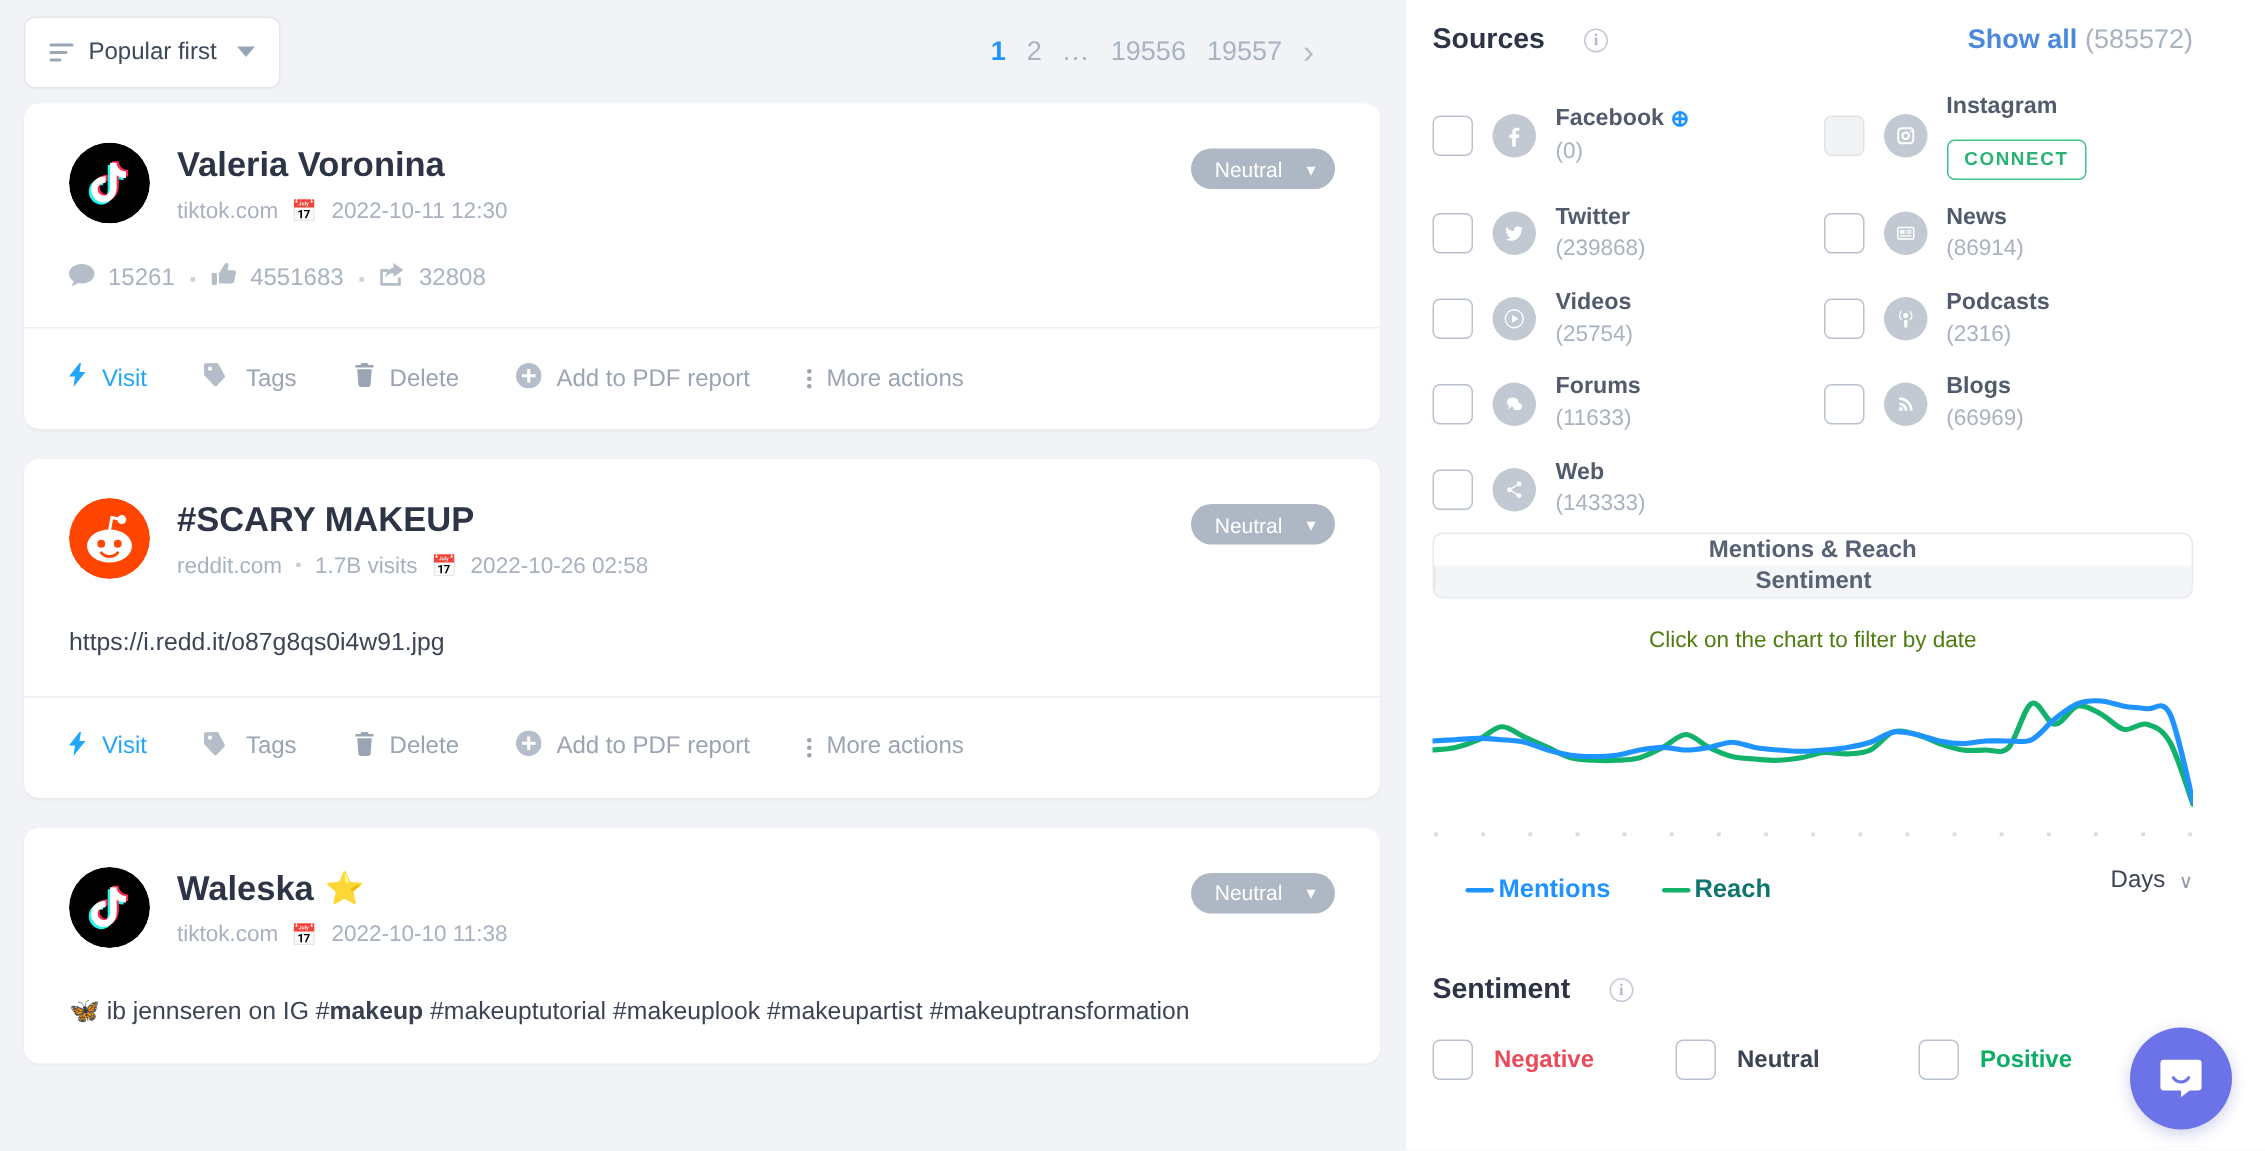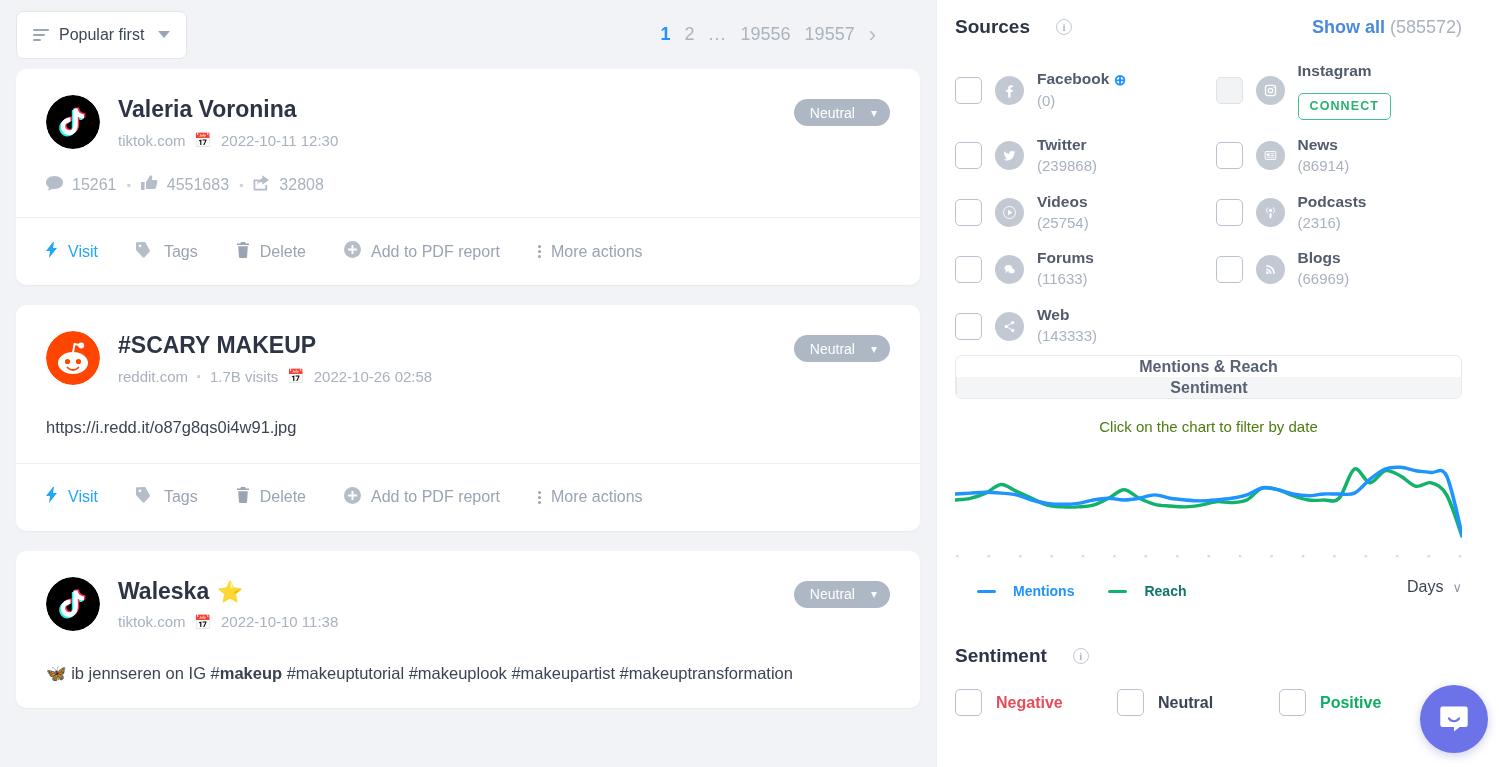--- a/index.html
+++ b/index.html
@@ -114,21 +114,21 @@
     padding: 4px 11px; cursor: pointer;
   }
 
   .tabs { margin-top: 8px; display: flex; border: 1px solid #e6e9ee; border-radius: 7px; overflow: hidden; height: 44px; flex-direction: column; }
   .tab { flex: 1; display:flex; align-items:center; justify-content:center; font-size: 16px; font-weight: 700; color: #586274; cursor: pointer; }
   .tab.inactive { background: #f4f5f7; border-left: 1px solid #e6e9ee; }
   .chart-hint { text-align: center; font-size: 15px; color: #4d7c0f; margin-top: 19px; }
   .chart-wrap { margin-top: 14px; position: relative; height: 120px; }
   .chart-wrap svg { display: block; width: 100%; height: 120px; }
   .legend { margin-top: 14px; display: flex; align-items: center; gap: 34px; padding-left: 22px; position: relative; }
-  .lg { display:flex; align-items:center; gap:17px; font-size: 14px; font-weight: 700; }
+  .lg { display:flex; align-items:center; gap:3px; font-size: 17px; font-weight: 700; }
   .lg .bar { width: 19px; height: 3px; border-radius: 2px; display:block; }
   .lg.mentions { color: #1f93ff; } .lg.mentions .bar { background: #1f93ff; }
   .lg.reach { color: #0f766e; } .lg.reach .bar { background: #13b26b; }
   .days { position: absolute; right: 0; top: -5px; display: flex; align-items: center; gap: 9px; font-size: 16px; color: #3c4454; cursor: pointer; }
   .chev-s { color: #8f99a8; font-size: 13px; }
 
   .sent-block { margin-top: 46px; }
   .sent-row { margin-top: 22px; display: flex; align-items: center; gap: 0; }
   .sent-item { display: flex; align-items: center; gap: 14px; width: 162px; font-size: 16px; font-weight: 700; }
   .sent-item.neg { color: #e94b5a; } .sent-item.neu { color: #3c4454; } .sent-item.pos { color: #0cae63; }

